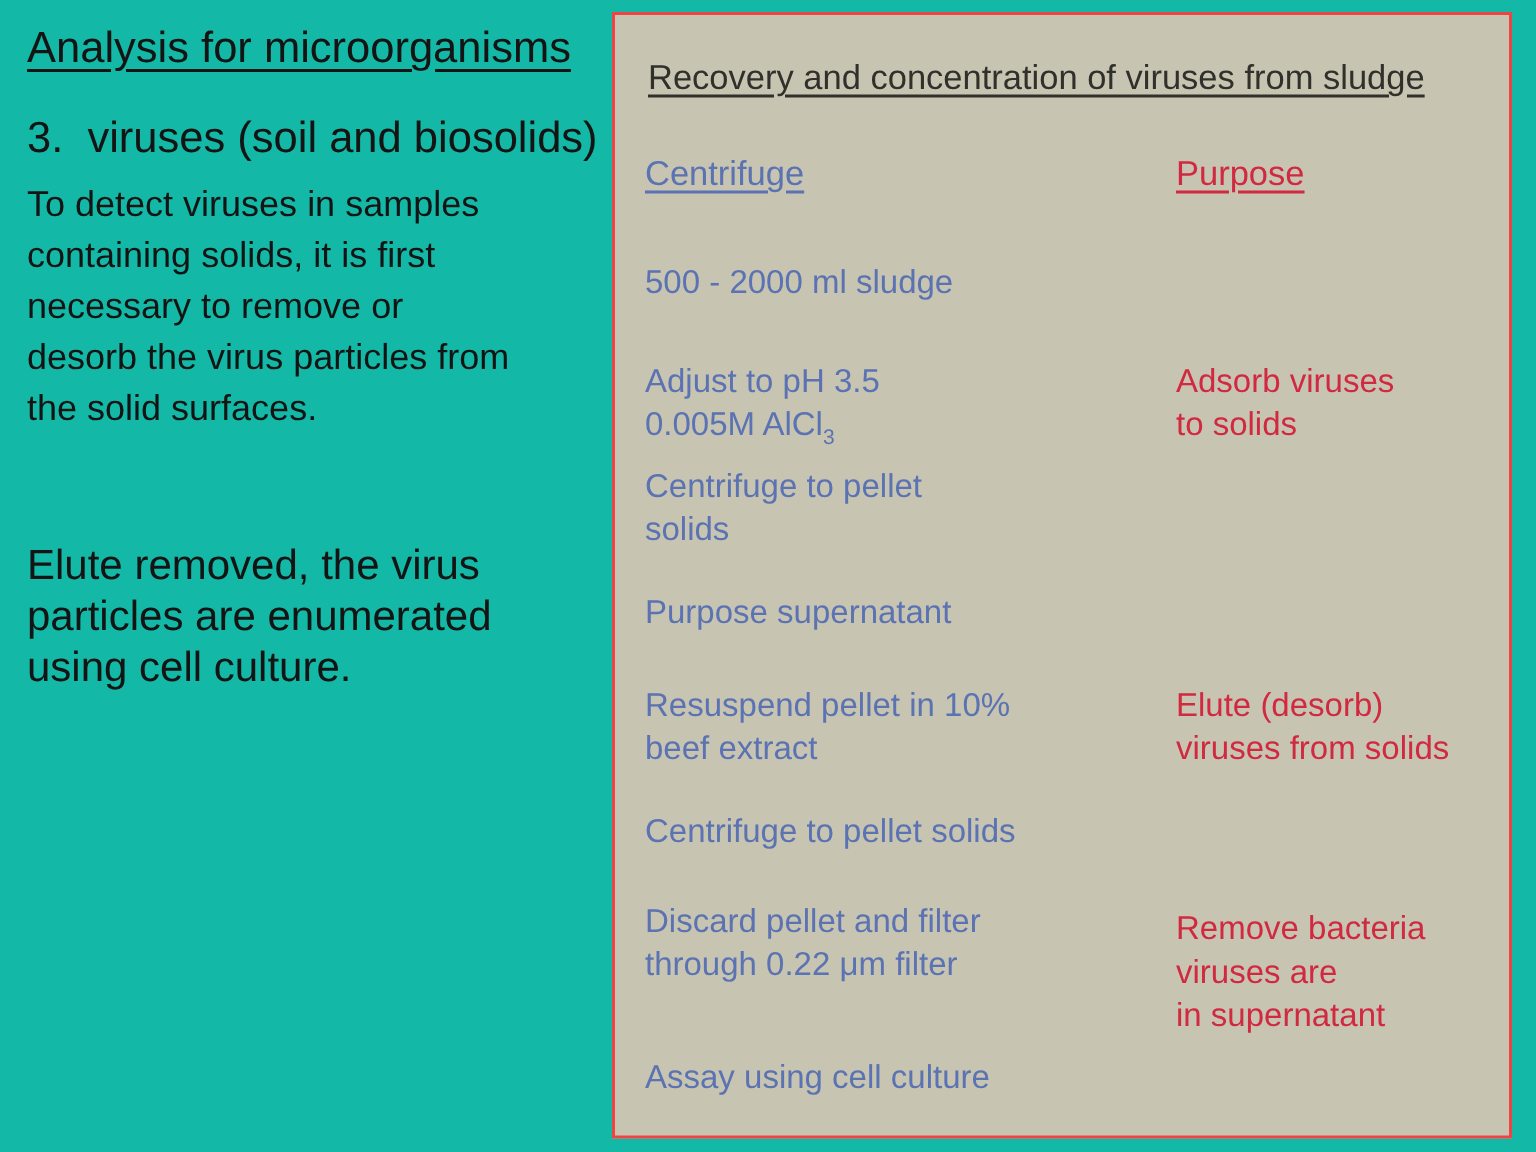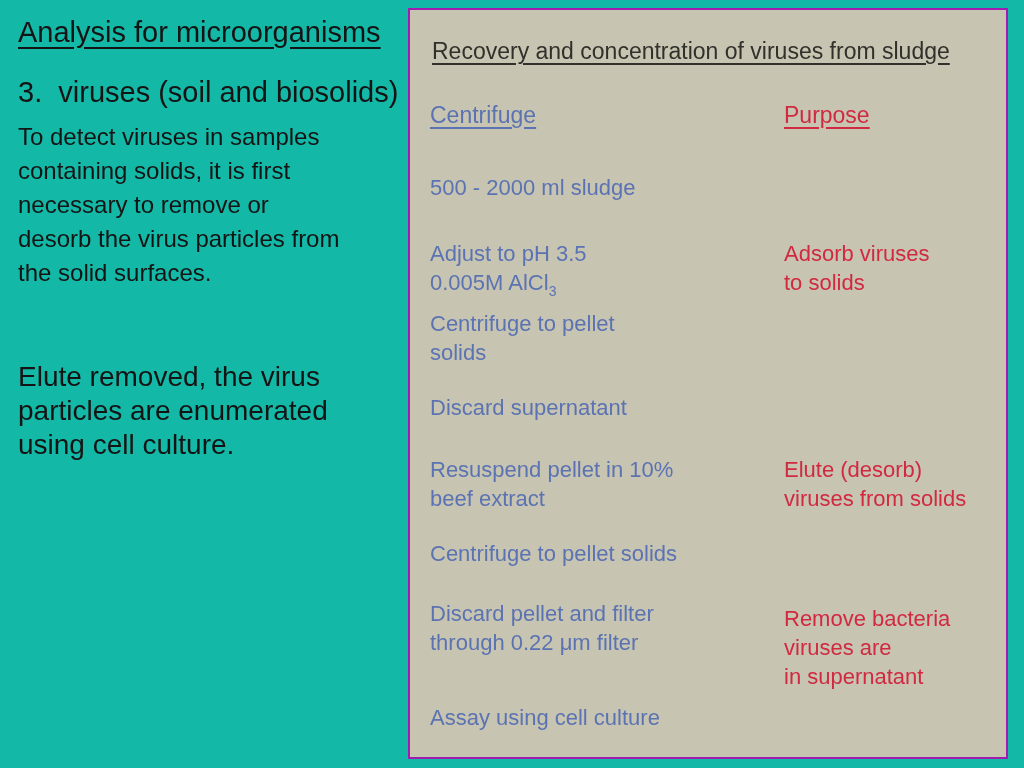--- a/index.html
+++ b/index.html
@@ -22,21 +22,21 @@
   .lt-item { left: 18px; top: 74px; font-size: 29px; line-height: 36px; }
   .lt-para1 { left: 18px; top: 120px; font-size: 24px; line-height: 34px; }
   .lt-para2 { left: 18px; top: 360px; font-size: 28px; line-height: 34px; }
 
   
   .panel {
     position: absolute;
     left: 408px; top: 8px;
     width: 596px; height: 747px;
     background: #c7c4b2;
-    border: 2px solid #a21caf;
+    border: 2px solid #ef4444;
   }
   .panel-title {
     position: absolute;
     left: 22px; top: 28px;
     font-size: 23px;
     color: #31302a;
     text-decoration: underline;
     text-underline-offset: 4px;
     white-space: pre;
   }
@@ -102,21 +102,21 @@
     <div class="proc-block r1">500 - 2000 ml sludge</div>
 
     <div class="proc-block r2"><span>Adjust to pH 3.5
 0.005M AlCl</span><span class="sub-script">3</span></div>
     <div class="purp-block r2">Adsorb viruses
 to solids</div>
 
     <div class="proc-block r3">Centrifuge to pellet
 solids</div>
 
-    <div class="proc-block r4">Discard supernatant</div>
+    <div class="proc-block r4">Purpose supernatant</div>
 
     <div class="proc-block r5">Resuspend pellet in 10%
 beef extract</div>
     <div class="purp-block r5">Elute (desorb)
 viruses from solids</div>
 
     <div class="proc-block r6">Centrifuge to pellet solids</div>
 
     <div class="proc-block r7">Discard pellet and filter
 through 0.22 μm filter</div>

